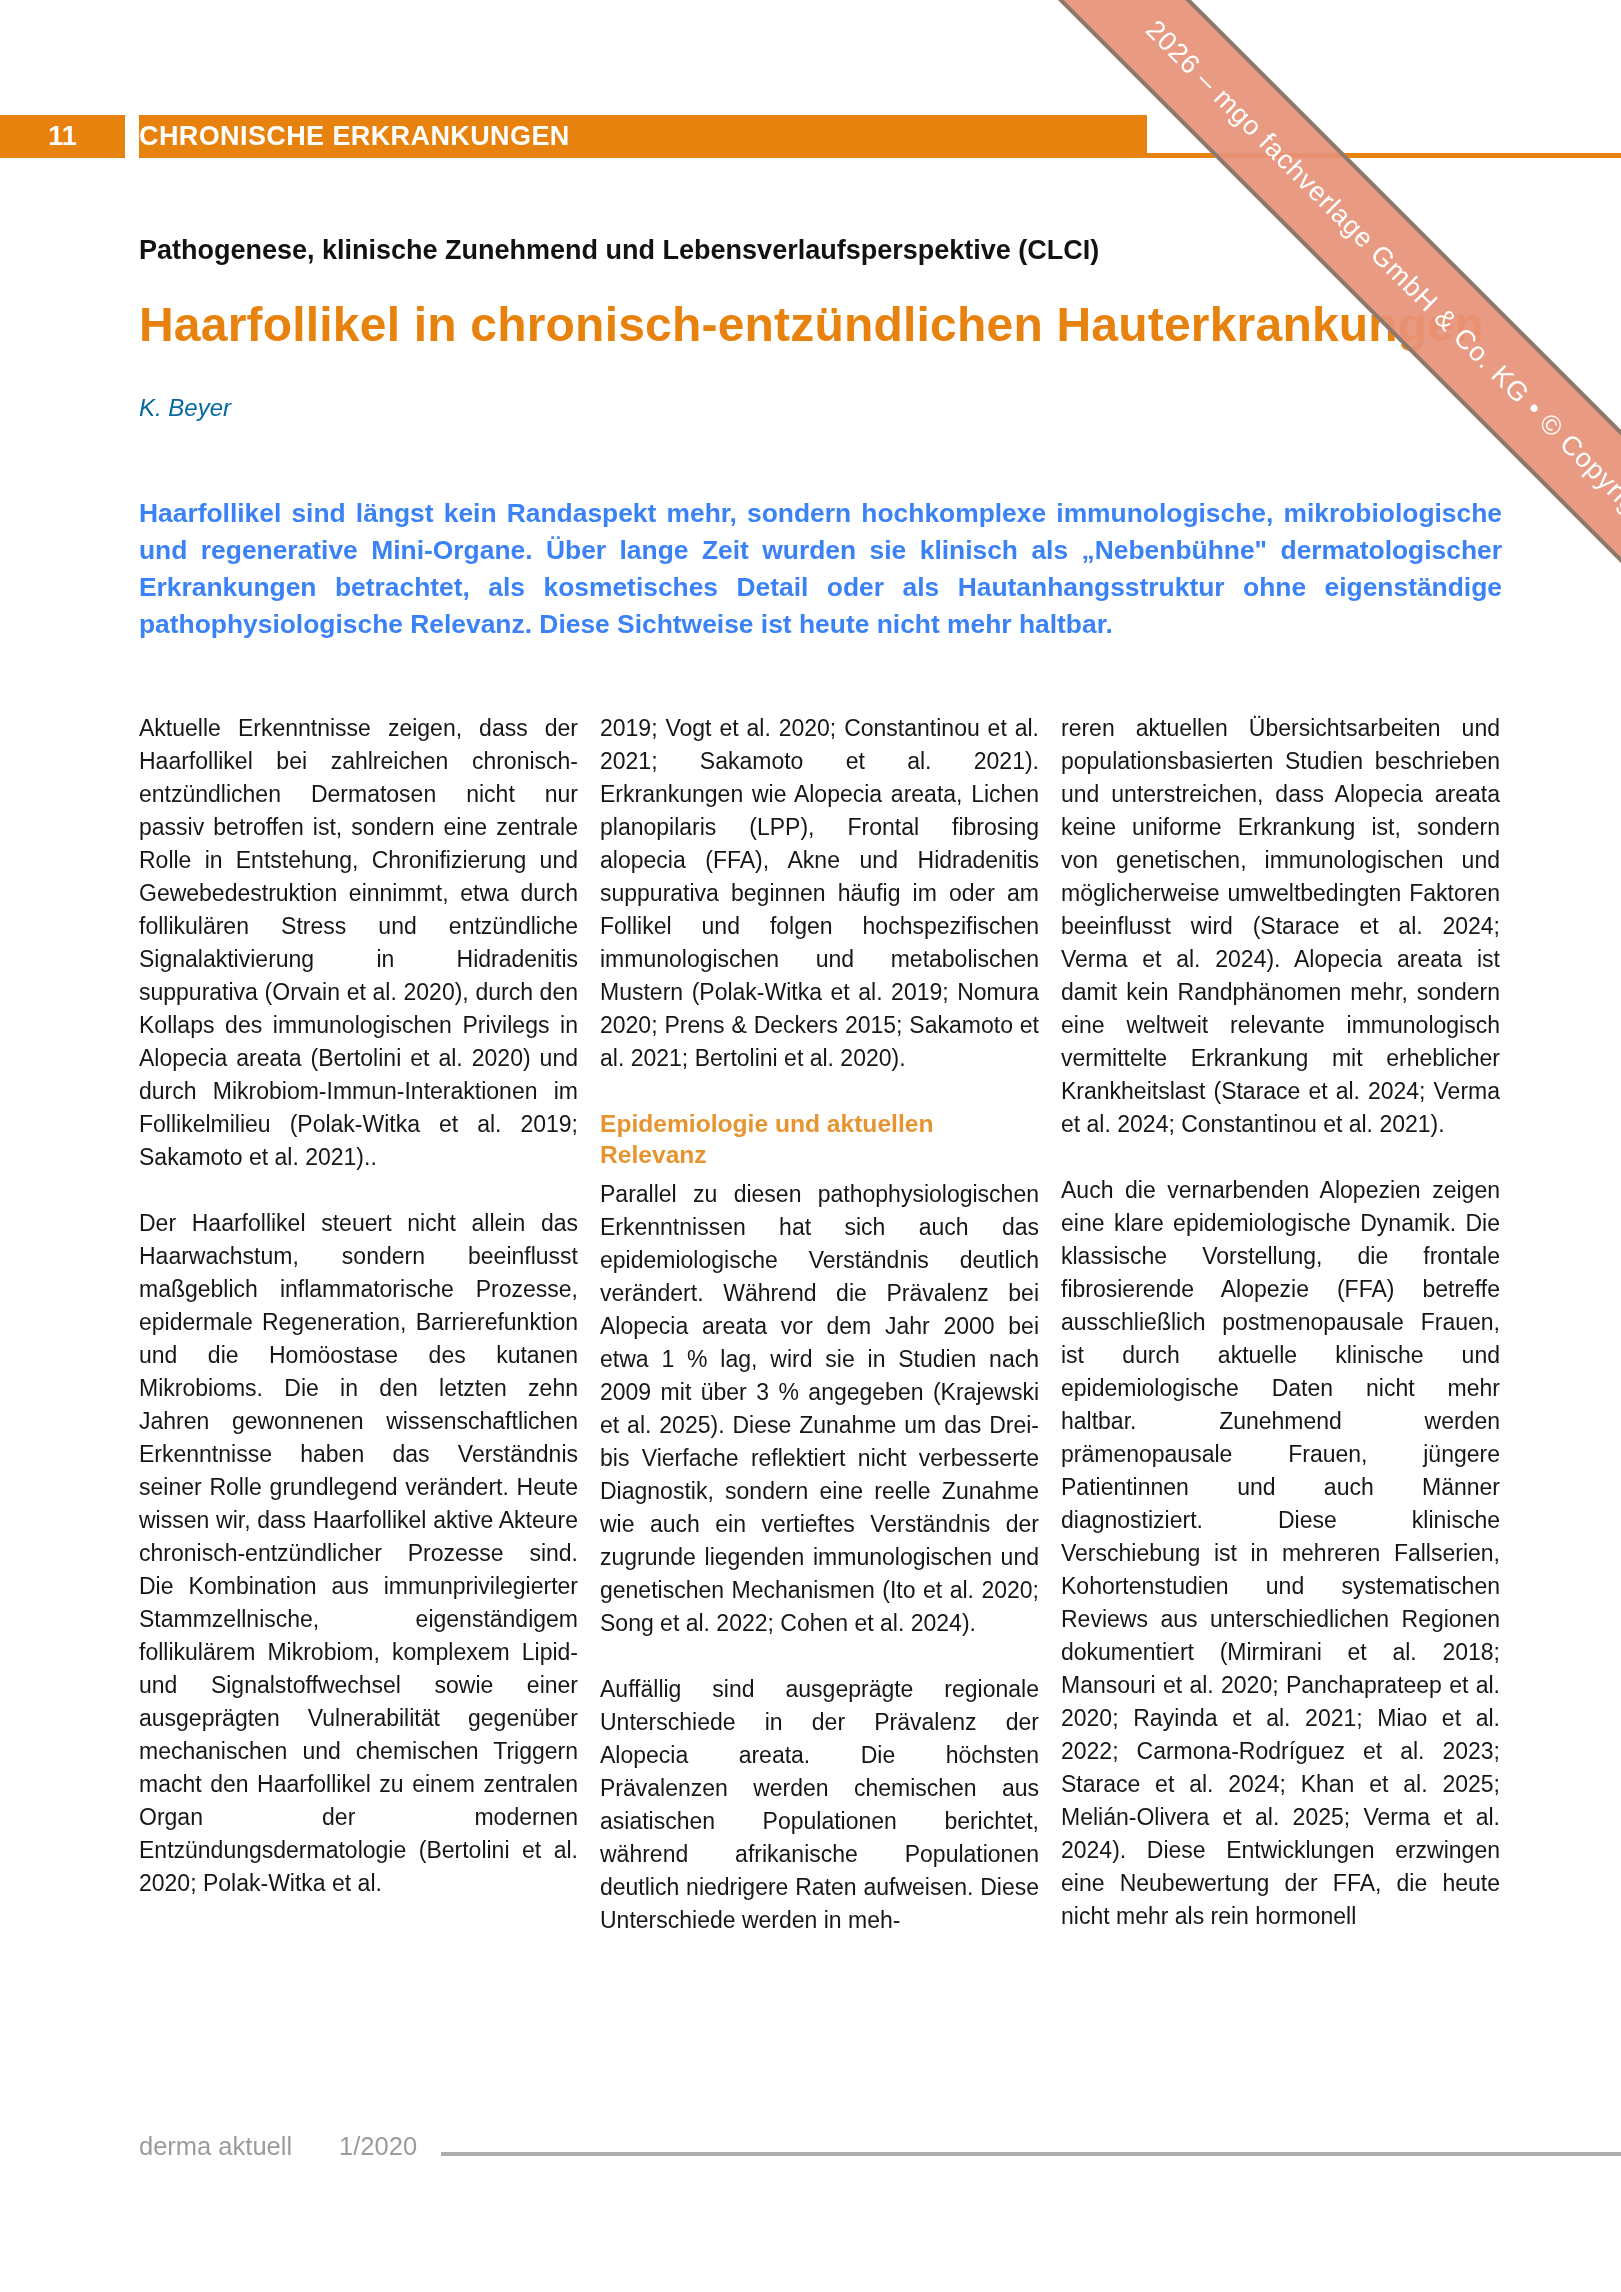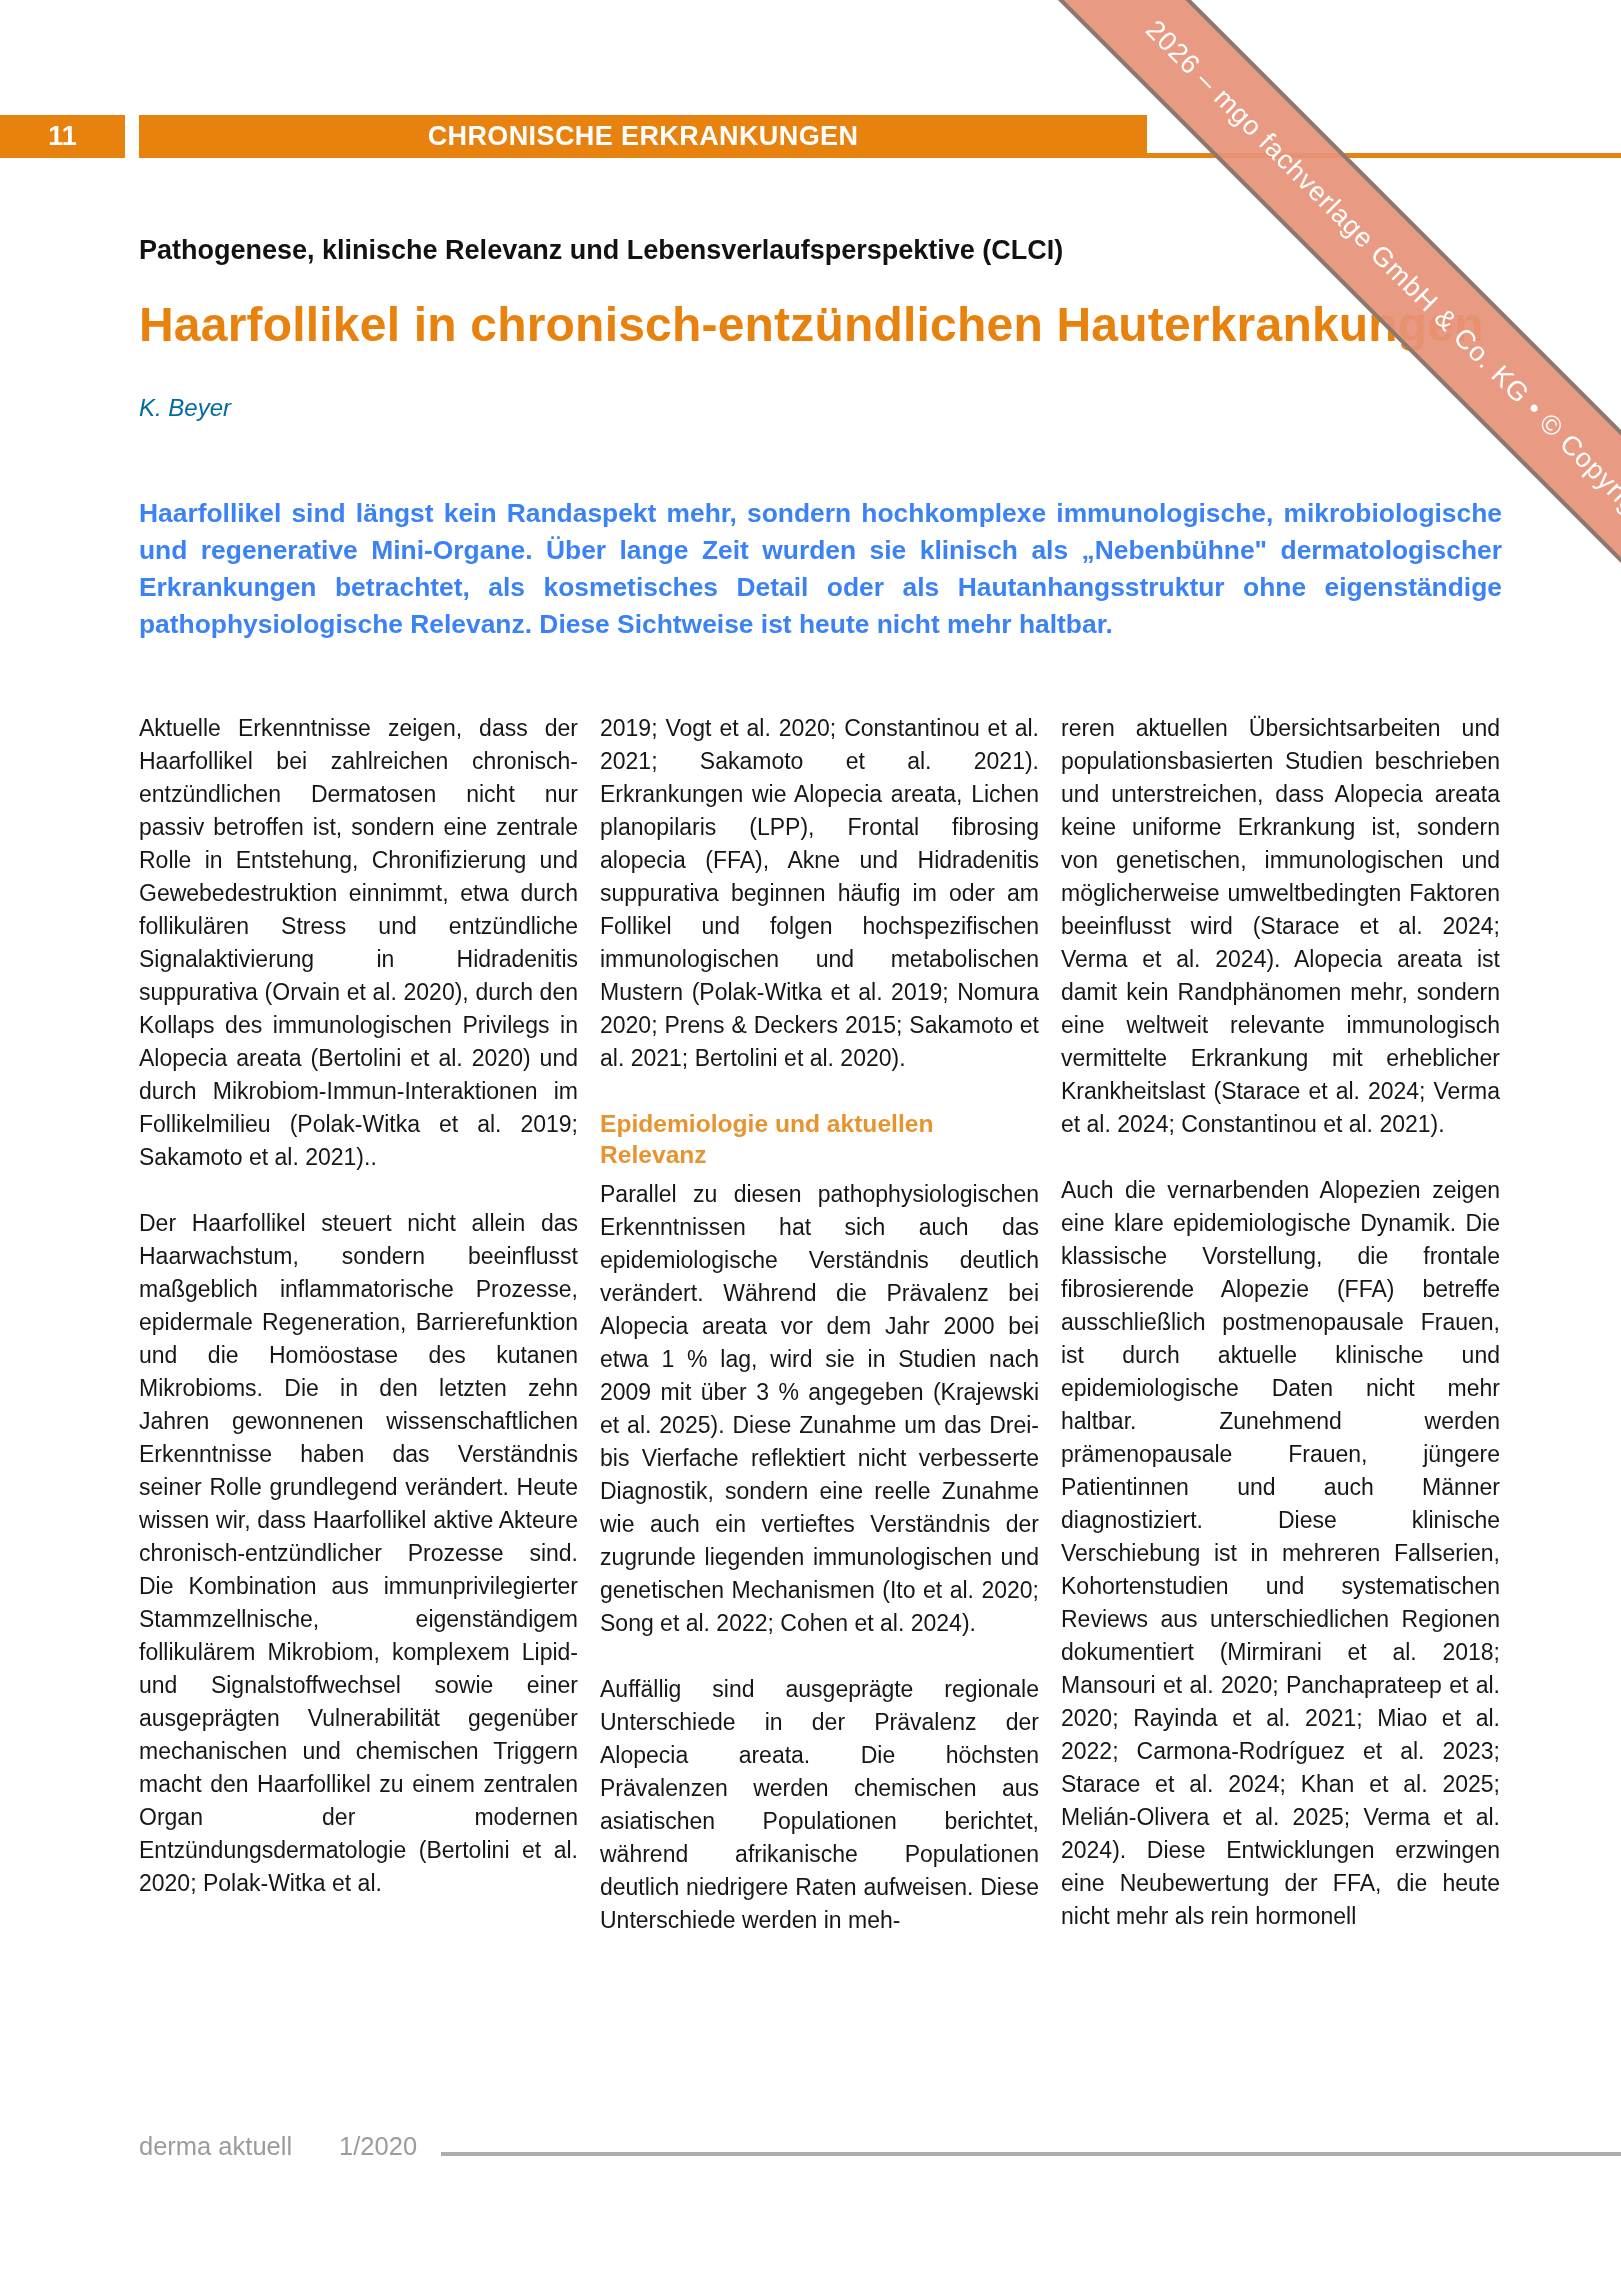--- a/index.html
+++ b/index.html
@@ -22,21 +22,21 @@
     width: 125px; height: 43px;
     background: var(--brand-orange, #E8820E);
     color: #fff; font-weight: 700; font-size: 27px;
     display: flex; align-items: center; justify-content: center;
   }
   .section-bar {
     position: absolute; left: 139px; top: 115px;
     width: 1008px; height: 43px;
     background: var(--brand-orange, #E8820E);
     color: #fff; font-weight: 700; font-size: 27px; letter-spacing: 0.4px;
-    display: flex; align-items: center; justify-content: center;
+    display: flex; align-items: center; justify-content: flex-start;
     text-transform: uppercase;
   }
   .header-rule {
     position: absolute; left: 1145px; right: 0; top: 153px; height: 4.5px;
     background: var(--brand-orange, #E8820E);
   }
   
   .watermark {
     position: absolute;
     left: 703px; top: 203px;
@@ -114,21 +114,21 @@
 <div class="page">
 
   <div class="pagenum-box">
     <span>11</span>
   </div>
   <div class="section-bar">
     <span>CHRONISCHE ERKRANKUNGEN</span>
   </div>
   <div class="header-rule"></div>
 
-  <div class="kicker">Pathogenese, klinische Relevanz und Lebensverlaufsperspektive (CLCI)</div>
+  <div class="kicker">Pathogenese, klinische Zunehmend und Lebensverlaufsperspektive (CLCI)</div>
   <h1 class="title">Haarfollikel in chronisch-entzündlichen Hauterkrankungen</h1>
   <div class="author">K. Beyer</div>
   <p class="lead">Haarfollikel sind längst kein Randaspekt mehr, sondern hochkomplexe immunologische, mikrobiologische und regenerative Mini-Organe. Über lange Zeit wurden sie klinisch als „Nebenbühne" dermatologischer Erkrankungen betrachtet, als kosmetisches Detail oder als Hautanhangsstruktur ohne eigenständige pathophysiologische Relevanz. Diese Sichtweise ist heute nicht mehr haltbar.</p>
 
   <div class="col col-1">
     <p>Aktuelle Erkenntnisse zeigen, dass der Haarfollikel bei zahlreichen chronisch-entzündlichen Dermatosen nicht nur passiv betroffen ist, sondern eine zentrale Rolle in Entstehung, Chronifizierung und Gewebedestruktion einnimmt, etwa durch follikulären Stress und entzündliche Signalaktivierung in Hidradenitis suppurativa (Orvain et al. 2020), durch den Kollaps des immunologischen Privilegs in Alopecia areata (Bertolini et al. 2020) und durch Mikrobiom-Immun-Interaktionen im Follikelmilieu (Polak-Witka et al. 2019; Sakamoto et al. 2021)..</p>
     <p>Der Haarfollikel steuert nicht allein das Haarwachstum, sondern beeinflusst maßgeblich inflammatorische Prozesse, epidermale Regeneration, Barrierefunktion und die Homöostase des kutanen Mikrobioms. Die in den letzten zehn Jahren gewonnenen wissenschaftlichen Erkenntnisse haben das Verständnis seiner Rolle grundlegend verändert. Heute wissen wir, dass Haarfollikel aktive Akteure chronisch-entzündlicher Prozesse sind. Die Kombination aus immunprivilegierter Stammzellnische, eigenständigem follikulärem Mikrobiom, komplexem Lipid- und Signalstoffwechsel sowie einer ausgeprägten Vulnerabilität gegenüber mechanischen und chemischen Triggern macht den Haarfollikel zu einem zentralen Organ der modernen Entzündungsdermatologie (Bertolini et al. 2020; Polak-Witka et al.</p>
   </div>
 
   <div class="col col-2">

